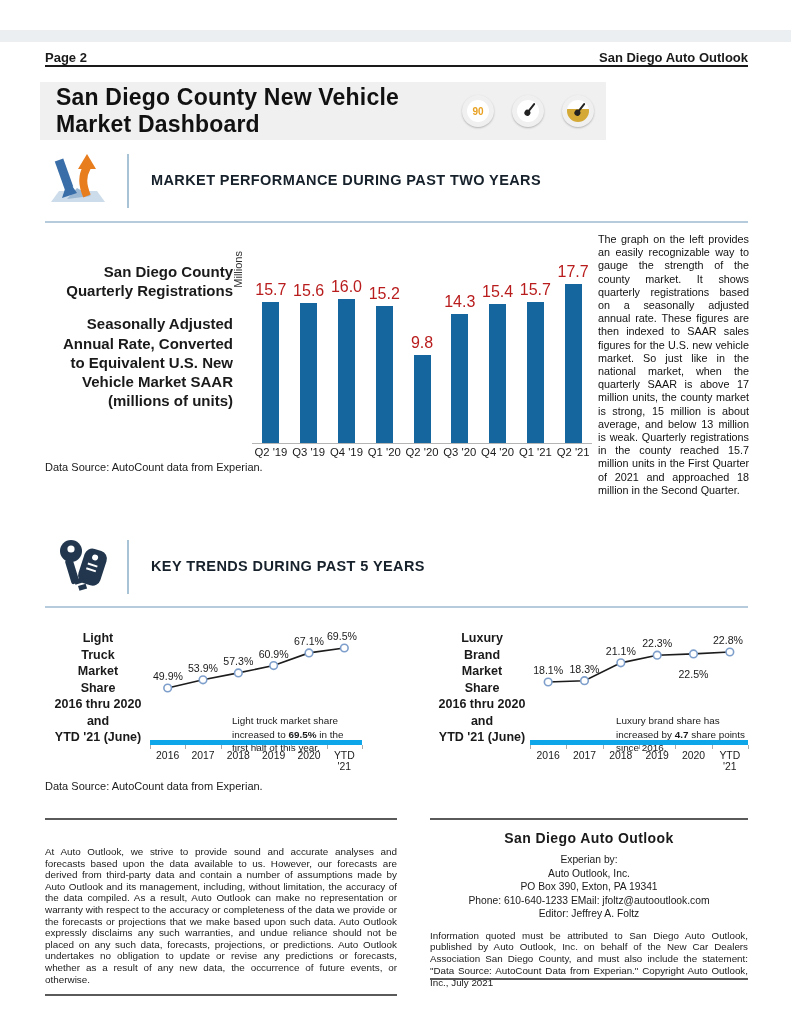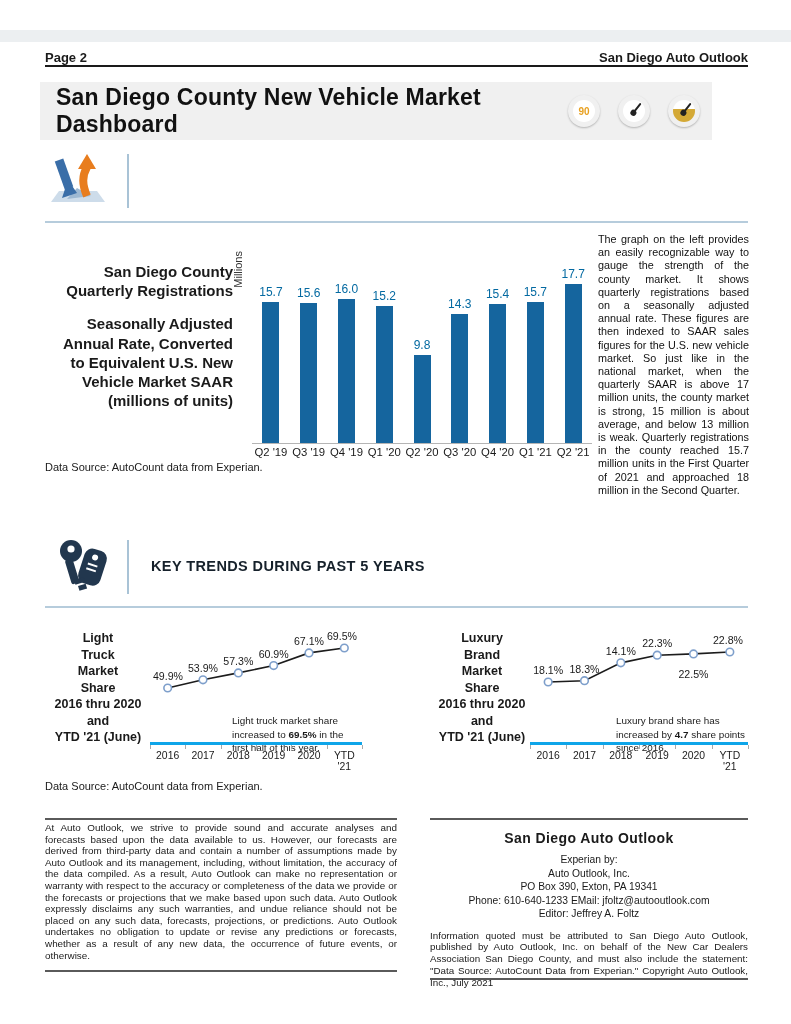--- a/index.html
+++ b/index.html
@@ -6,21 +6,21 @@
   .page{position:relative;width:791px;height:1024px;background:#fff;overflow:hidden;
         font-family:"Liberation Sans", sans-serif;color:#1a1a1a;}
   .topstrip{position:absolute;top:30px;left:0;width:791px;height:12px;background:#eceff1;}
 
   
   .pg-header{position:absolute;top:44px;left:45px;width:703px;height:21px;
              border-bottom:2px solid #1a1a1a;display:flex;justify-content:space-between;
              align-items:flex-end;font-size:13px;font-weight:bold;}
 
   
-  .title-band{position:absolute;top:82px;left:40px;width:672px;height:58px;background:#f0f0f0;
+  .title-band{position:absolute;top:82px;left:40px;width:566px;height:58px;background:#f0f0f0;
               display:flex;align-items:center;justify-content:space-between;}
   .band-title{font-size:23px;font-weight:bold;letter-spacing:.2px;padding-left:16px;color:#111;}
   .gauges{display:flex;gap:18px;padding-right:12px;}
   .gauge{width:32px;height:32px;border-radius:50%;position:relative;
          background:conic-gradient(from 150deg,#3aa65c 0 22%,#e8c227 22 48%,#d94f3d 48 78%,#e3e3e3 78 100%);
          box-shadow:0 1px 2px rgba(0,0,0,.25);}
   .gauge::after{content:'';position:absolute;inset:5px;background:#fff;border-radius:50%;}
   .gauge.ggold::after{background:linear-gradient(#fff 42%,#d4a936 42%);}
   .gauge.g90{background:conic-gradient(from 150deg,#3aa65c 0 10%,#e8c227 10 24%,#d94f3d 24 88%,#e3e3e3 88 100%);}
   .gtext{position:absolute;inset:0;display:flex;align-items:center;justify-content:center;
@@ -44,21 +44,21 @@
   .ds{position:absolute;font-size:11px;color:#1a1a1a;}
   .ds1{top:461px;left:45px;}
   .ds2{top:780px;left:45px;}
 
   .bar-chart{position:absolute;top:243px;left:232px;width:360px;height:228px;}
   .ylab{position:absolute;left:0px;top:8px;font-size:11px;color:#333;
         writing-mode:vertical-rl;transform:rotate(180deg);}
   .bars{position:absolute;left:20px;right:0;top:0;height:200px;display:flex;
         align-items:flex-end;border-bottom:1px solid #b5b5b5;}
   .bcol{flex:1;display:flex;flex-direction:column;align-items:center;justify-content:flex-end;}
-  .bval{font-size:12px;margin-bottom:3px;color:#0369a1;}
+  .bval{font-size:16px;margin-bottom:3px;color:#b91c1c;}
   .bar{width:17px;background:#15659e;}
   .xlabels{position:absolute;left:20px;right:0;top:203px;display:flex;}
   .xlab{flex:1;text-align:center;font-size:11.3px;color:#1a1a1a;}
 
   .para{position:absolute;top:233px;left:598px;width:151px;font-size:10.8px;line-height:13.2px;
         text-align:justify;color:#111;}
 
   
   .side-label{position:absolute;text-align:center;font-size:12.5px;font-weight:bold;line-height:1.32;}
   .lt-side{top:630px;left:45px;width:106px;}
@@ -66,28 +66,28 @@
   .lchart{position:absolute;top:618px;height:150px;}
   .lt-chart{left:150px;width:212px;}
   .lux-chart{left:530px;width:218px;}
   .lplot{position:absolute;left:0;right:0;top:0;height:92px;}
   .lplot svg{position:absolute;left:0;top:0;}
   .pt-label{position:absolute;transform:translateX(-50%);font-size:10.6px;color:#1a1a1a;white-space:nowrap;}
   .ann{position:absolute;top:96px;right:2px;font-size:9.9px;line-height:1.38;color:#1a1a1a;margin-left:40px;}
   .lt-chart .ann{left:42px;}
   .lux-chart .ann{left:46px;}
   .ann b{font-weight:bold;}
-  .xaxis{position:absolute;left:0;right:0;bottom:0;height:23px;border-top:3px solid #0ea5e9;display:flex;}
+  .xaxis{position:absolute;left:0;right:0;bottom:0;height:23px;border-top:5px solid #0ea5e9;display:flex;}
   .xc{flex:1;text-align:center;font-size:10.4px;padding-top:5px;color:#1a1a1a;}
   .tick{position:absolute;top:0;width:1px;height:4px;background:#a9a9a9;}
 
   
   .foot-left{position:absolute;top:818px;left:45px;width:352px;height:140px;
              border-top:2px solid #5a5a5a;border-bottom:2px solid #5a5a5a;
-             padding:2px 0 8px 0;font-size:9.9px;line-height:11.6px;text-align:justify;}
+             padding:26px 0 8px 0;font-size:9.9px;line-height:11.6px;text-align:justify;}
   .foot-right{position:absolute;top:818px;left:430px;width:318px;height:140px;
               border-top:2px solid #5a5a5a;border-bottom:2px solid #5a5a5a;
               padding:10px 0 8px 0;}
   .pub-title{text-align:center;font-size:14px;font-weight:bold;letter-spacing:.4px;margin-bottom:7px;}
   .pub-line{text-align:center;font-size:10.3px;line-height:13.5px;}
   .attrib{margin-top:9px;font-size:9.8px;line-height:11.8px;text-align:justify;}
 </style>
 </head>
 <body>
 
@@ -119,20 +119,21 @@
       <svg width="62" height="60" viewBox="0 0 62 60">
         <polygon points="4,52 58,52 50,41 12,41" fill="#cddcea"></polygon>
         <polygon points="20,49 44,46 30,38" fill="#9db8d2"></polygon>
         <path d="M12 10 L22 38" stroke="#3a6ea8" stroke-width="9" fill="none"></path>
         <polygon points="15,48 30,43 21,30" fill="#3a6ea8"></polygon>
         <path d="M40 46 C35 34 35 26 40 17" stroke="#e87d1e" stroke-width="8" fill="none"></path>
         <polygon points="31,19 49,19 40,4" fill="#e87d1e"></polygon>
       </svg>
     </span>
     <span class="vrule"></span>
+    <span class="sec-title">MARKET PERFORMANCE DURING PAST TWO YEARS</span>
   </div>
   <div class="hrule" style="top:221px;"></div>
 
   <div class="left-col">
     <div class="lc-t">San Diego County Quarterly Registrations</div>
     <div class="lc-t">Seasonally Adjusted Annual Rate, Converted to Equivalent U.S. New Vehicle Market SAAR (millions of units)</div>
   </div>
   <div class="ds ds1">Data Source: AutoCount data from Experian.</div>
 
   <div class="bar-chart">
@@ -275,21 +276,21 @@
           <polyline points="18.166666666666668,64 54.5,62.72340425531915 90.83333333333333,44.85106382978723 127.16666666666667,37.191489361702125 163.49999999999997,35.91489361702128 199.83333333333331,34" fill="none" stroke="#1c1c1c" stroke-width="1.6"></polyline>
           <circle cx="18.166666666666668" cy="64" r="3.8" fill="#fff" stroke="#7e9fcb" stroke-width="1.6"></circle>
           <circle cx="54.5" cy="62.72340425531915" r="3.8" fill="#fff" stroke="#7e9fcb" stroke-width="1.6"></circle>
           <circle cx="90.83333333333333" cy="44.85106382978723" r="3.8" fill="#fff" stroke="#7e9fcb" stroke-width="1.6"></circle>
           <circle cx="127.16666666666667" cy="37.191489361702125" r="3.8" fill="#fff" stroke="#7e9fcb" stroke-width="1.6"></circle>
           <circle cx="163.49999999999997" cy="35.91489361702128" r="3.8" fill="#fff" stroke="#7e9fcb" stroke-width="1.6"></circle>
           <circle cx="199.83333333333331" cy="34" r="3.8" fill="#fff" stroke="#7e9fcb" stroke-width="1.6"></circle>
         </svg>
         <span class="pt-label" style="left: 18.1667px; top: 46px;">18.1%</span>
         <span class="pt-label" style="left: 54.5px; top: 44.7234px;">18.3%</span>
-        <span class="pt-label" style="left: 90.8333px; top: 26.8511px;">14.1%</span>
+        <span class="pt-label" style="left: 90.8333px; top: 26.8511px;">21.1%</span>
         <span class="pt-label" style="left: 127.167px; top: 19.1915px;">22.3%</span>
         <span class="pt-label" style="left: 163.5px; top: 17.9149px; margin-top: 32px;">22.5%</span>
         <span class="pt-label" style="left: 198px; top: 16px;">22.8%</span>
       </div>
     <div class="ann">
       <span>Luxury brand share has increased by </span><b>4.7</b><span> share points since 2016.</span>
     </div>
     <div class="xaxis">
         <div class="xc">2016</div>
         <div class="xc">2017</div>

